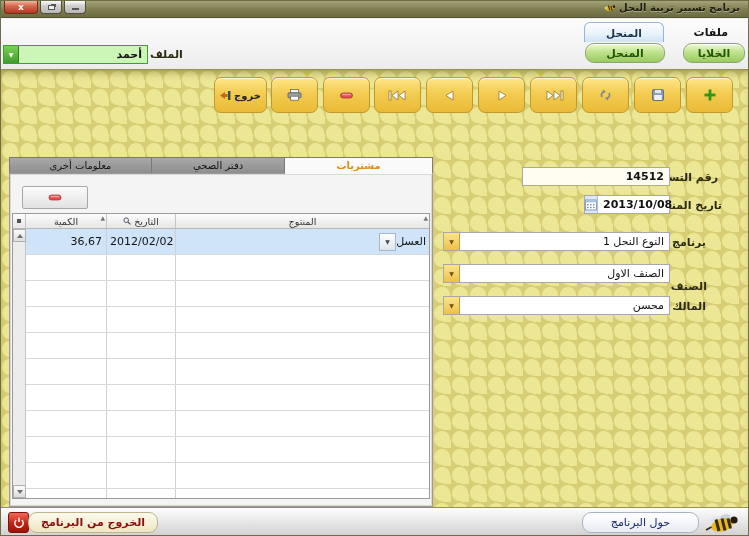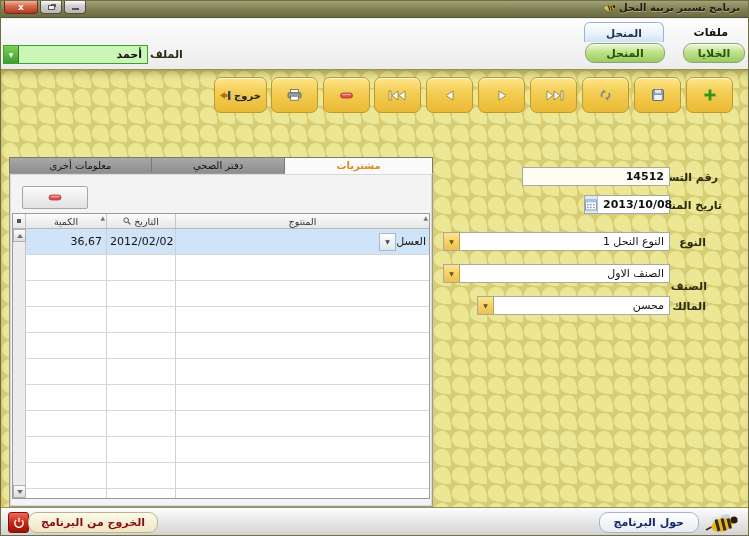--- a/index.html
+++ b/index.html
@@ -101,22 +101,22 @@
   .gc.date{width:69px;padding-left:3px;direction:ltr;}
   .gc.prod{flex:1;border-right:none;justify-content:flex-end;padding:0 3px 0 2px;}
   .cellcombo{width:17px;height:18px;border:1px solid #a8b8c8;background:linear-gradient(#fff,#dde6ee);
     display:flex;align-items:center;justify-content:center;color:#445;font-size:6px;cursor:pointer;}
   
   .footer{position:absolute;left:0;top:507px;width:100%;height:29px;background:linear-gradient(#fdfdfd,#cfcfcf);}
   .pwrbox{position:absolute;left:7px;top:4px;width:21px;height:21px;border:1px solid #801010;border-radius:3px;
     background:linear-gradient(#ef6a55,#c22313 55%,#9a1408);display:flex;align-items:center;justify-content:center;cursor:pointer;}
   .exitprog{position:absolute;left:27px;top:4px;height:21px;padding:0 12px;border:1px solid #bdb48c;border-radius:9px;
     background:linear-gradient(#fdfaee,#efe6c2);display:flex;align-items:center;font-size:11px;font-weight:bold;color:#8a1010;cursor:pointer;}
-  .aboutbtn{position:absolute;right:49px;top:4px;height:21px;padding:0 14px;border:1px solid #aab4c4;border-radius:9px;
-    background:linear-gradient(#ffffff,#e8ecf2);display:flex;align-items:center;font-size:11px;font-weight:bold;color:#1a2a6a;cursor:pointer;}
+  .aboutbtn{position:absolute;right:49px;top:4px;height:21px;padding:0 28px;border:1px solid #aab4c4;border-radius:9px;
+    background:linear-gradient(#ffffff,#e8ecf2);display:flex;align-items:center;font-size:11px;font-weight:normal;color:#1a2a6a;cursor:pointer;}
   .bee{position:absolute;right:6px;top:3px;width:40px;height:24px;}
 </style>
 </head>
 <body>
 
 <div class="app">
 
   <div class="titlebar">
     <div class="winbtns">
       <div class="winbtn close">
@@ -245,34 +245,34 @@
               <rect x="8" y="5" width="1.6" height="1.4"></rect>
               <rect x="2" y="7.8" width="1.6" height="1.4"></rect>
               <rect x="5" y="7.8" width="1.6" height="1.4"></rect>
               <rect x="8" y="7.8" width="1.6" height="1.4"></rect>
             </g>
         </svg>
       </span>
       <span class="txt">2013/10/08</span>
     </div>
 
-    <span class="flabel" dir="rtl" style="right:42px;top:166px;">النوع</span>
+    <span class="flabel" dir="rtl" style="right:42px;top:166px;">برنامج</span>
     <div class="combo" style="right:78px;top:162px;width:227px;">
       <span class="drop">▼</span>
       <span class="val" dir="rtl">النوع النحل 1</span>
     </div>
 
     <span class="flabel" dir="rtl" style="right:41px;top:198px;margin-top:12px;">الصنف</span>
     <div class="combo" style="right:78px;top:194px;width:227px;">
       <span class="drop">▼</span>
       <span class="val" dir="rtl">الصنف الاول</span>
     </div>
 
     <span class="flabel" dir="rtl" style="right:42px;top:230px;">المالك</span>
-    <div class="combo" style="right:78px;top:226px;width:193px;">
+    <div class="combo" style="right:78px;top:226px;width:227px;">
       <span class="drop">▼</span>
       <span class="val" dir="rtl">محسن</span>
     </div>
 
     <div class="tabctl">
       <div class="tabstrip">
         <div class="dtab" style="width:143px;align-items:center;">
             <span dir="rtl">معلومات أخرى</span>
           </div>
         <div class="dtab" style="width:133px;">

